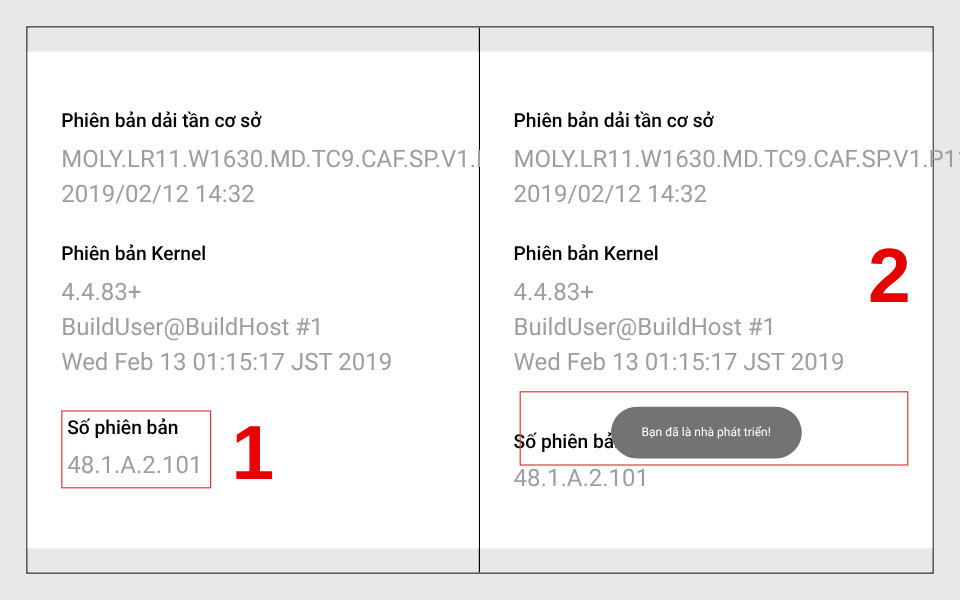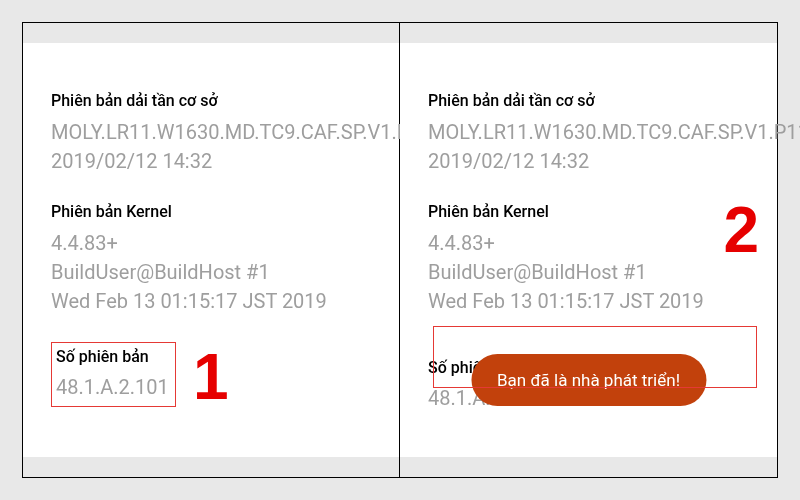--- a/index.html
+++ b/index.html
@@ -67,24 +67,24 @@
     }
     .step-1 { left: 170px; bottom: 48px; }
     .step-2 {
       right: 18px;
       top: 155px;
     }
     .toast {
       position: absolute;
       left: 50%;
       transform: translateX(-50%);
-      top: 311px;
-      background: #c2410c;
+      top: 296px;
+      background: #737373;
       color: #fff;
-      font-size: 17px;
+      font-size: 10px;
       padding: 16px 26px;
       border-radius: 26px;
       white-space: nowrap;
     }
     .toast-highlight {
       position: absolute;
       border: 1px solid #e53935;
       left: 33px;
       right: 20px;
       top: 283px;

